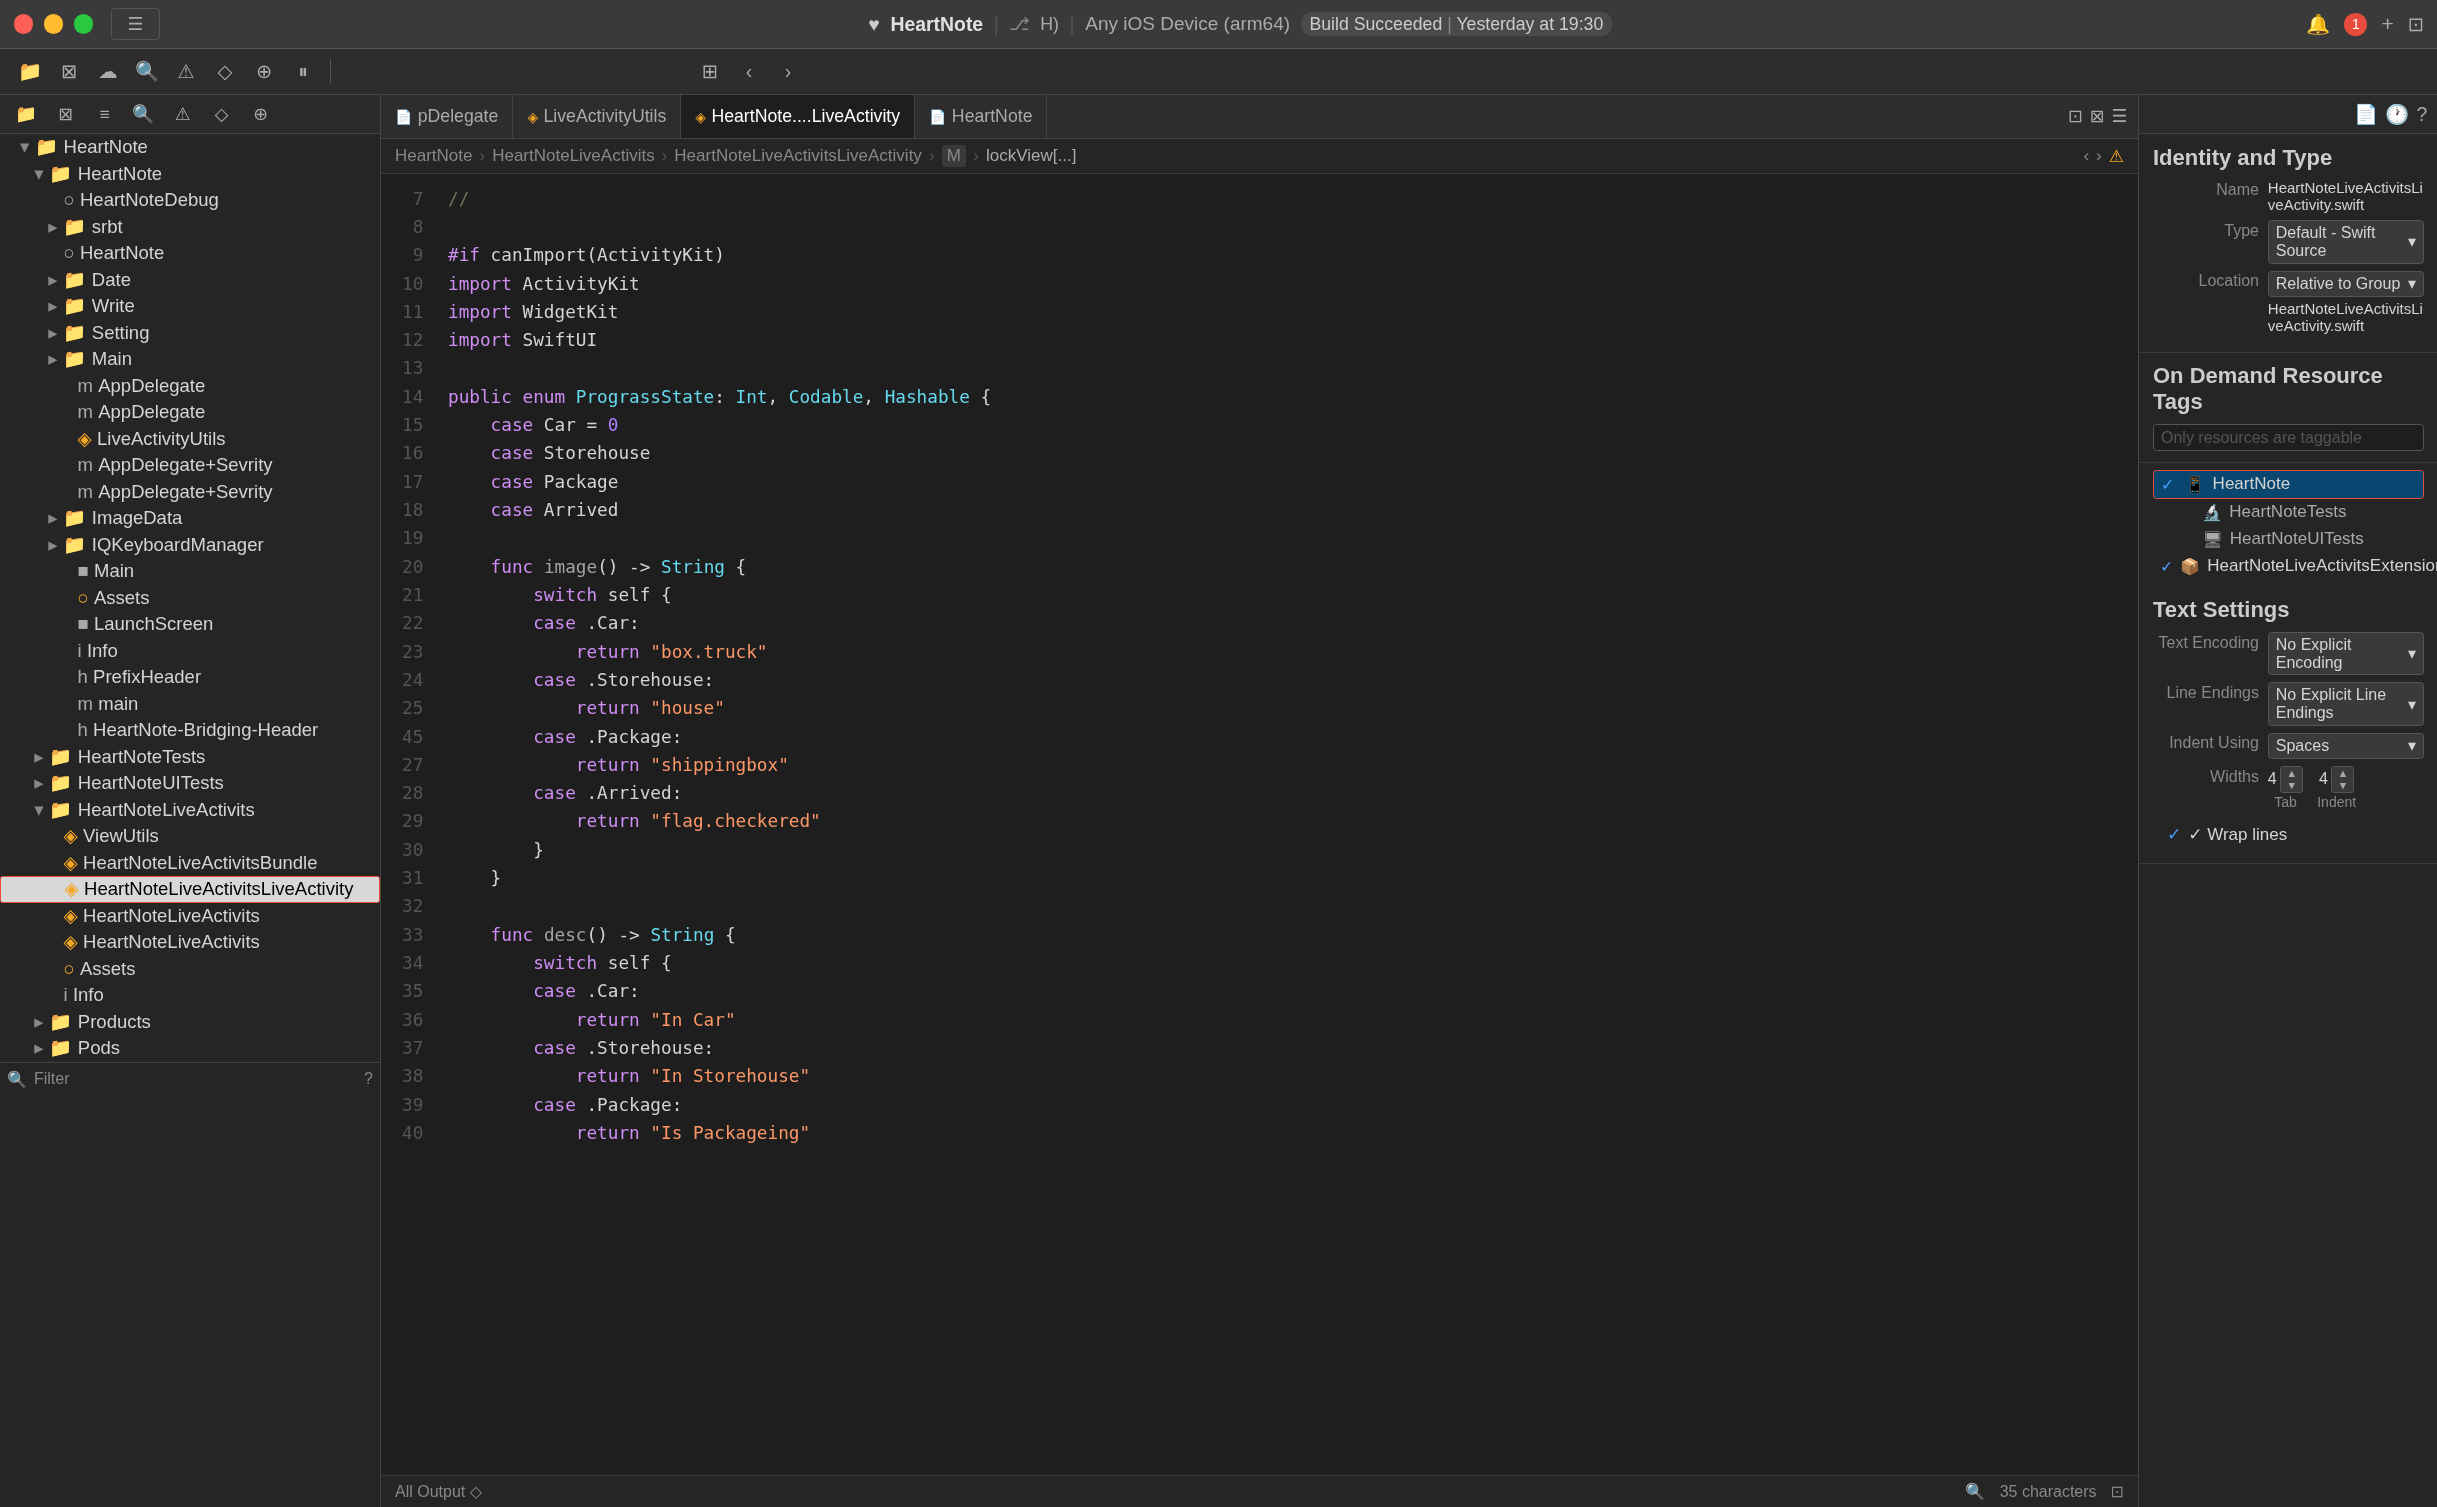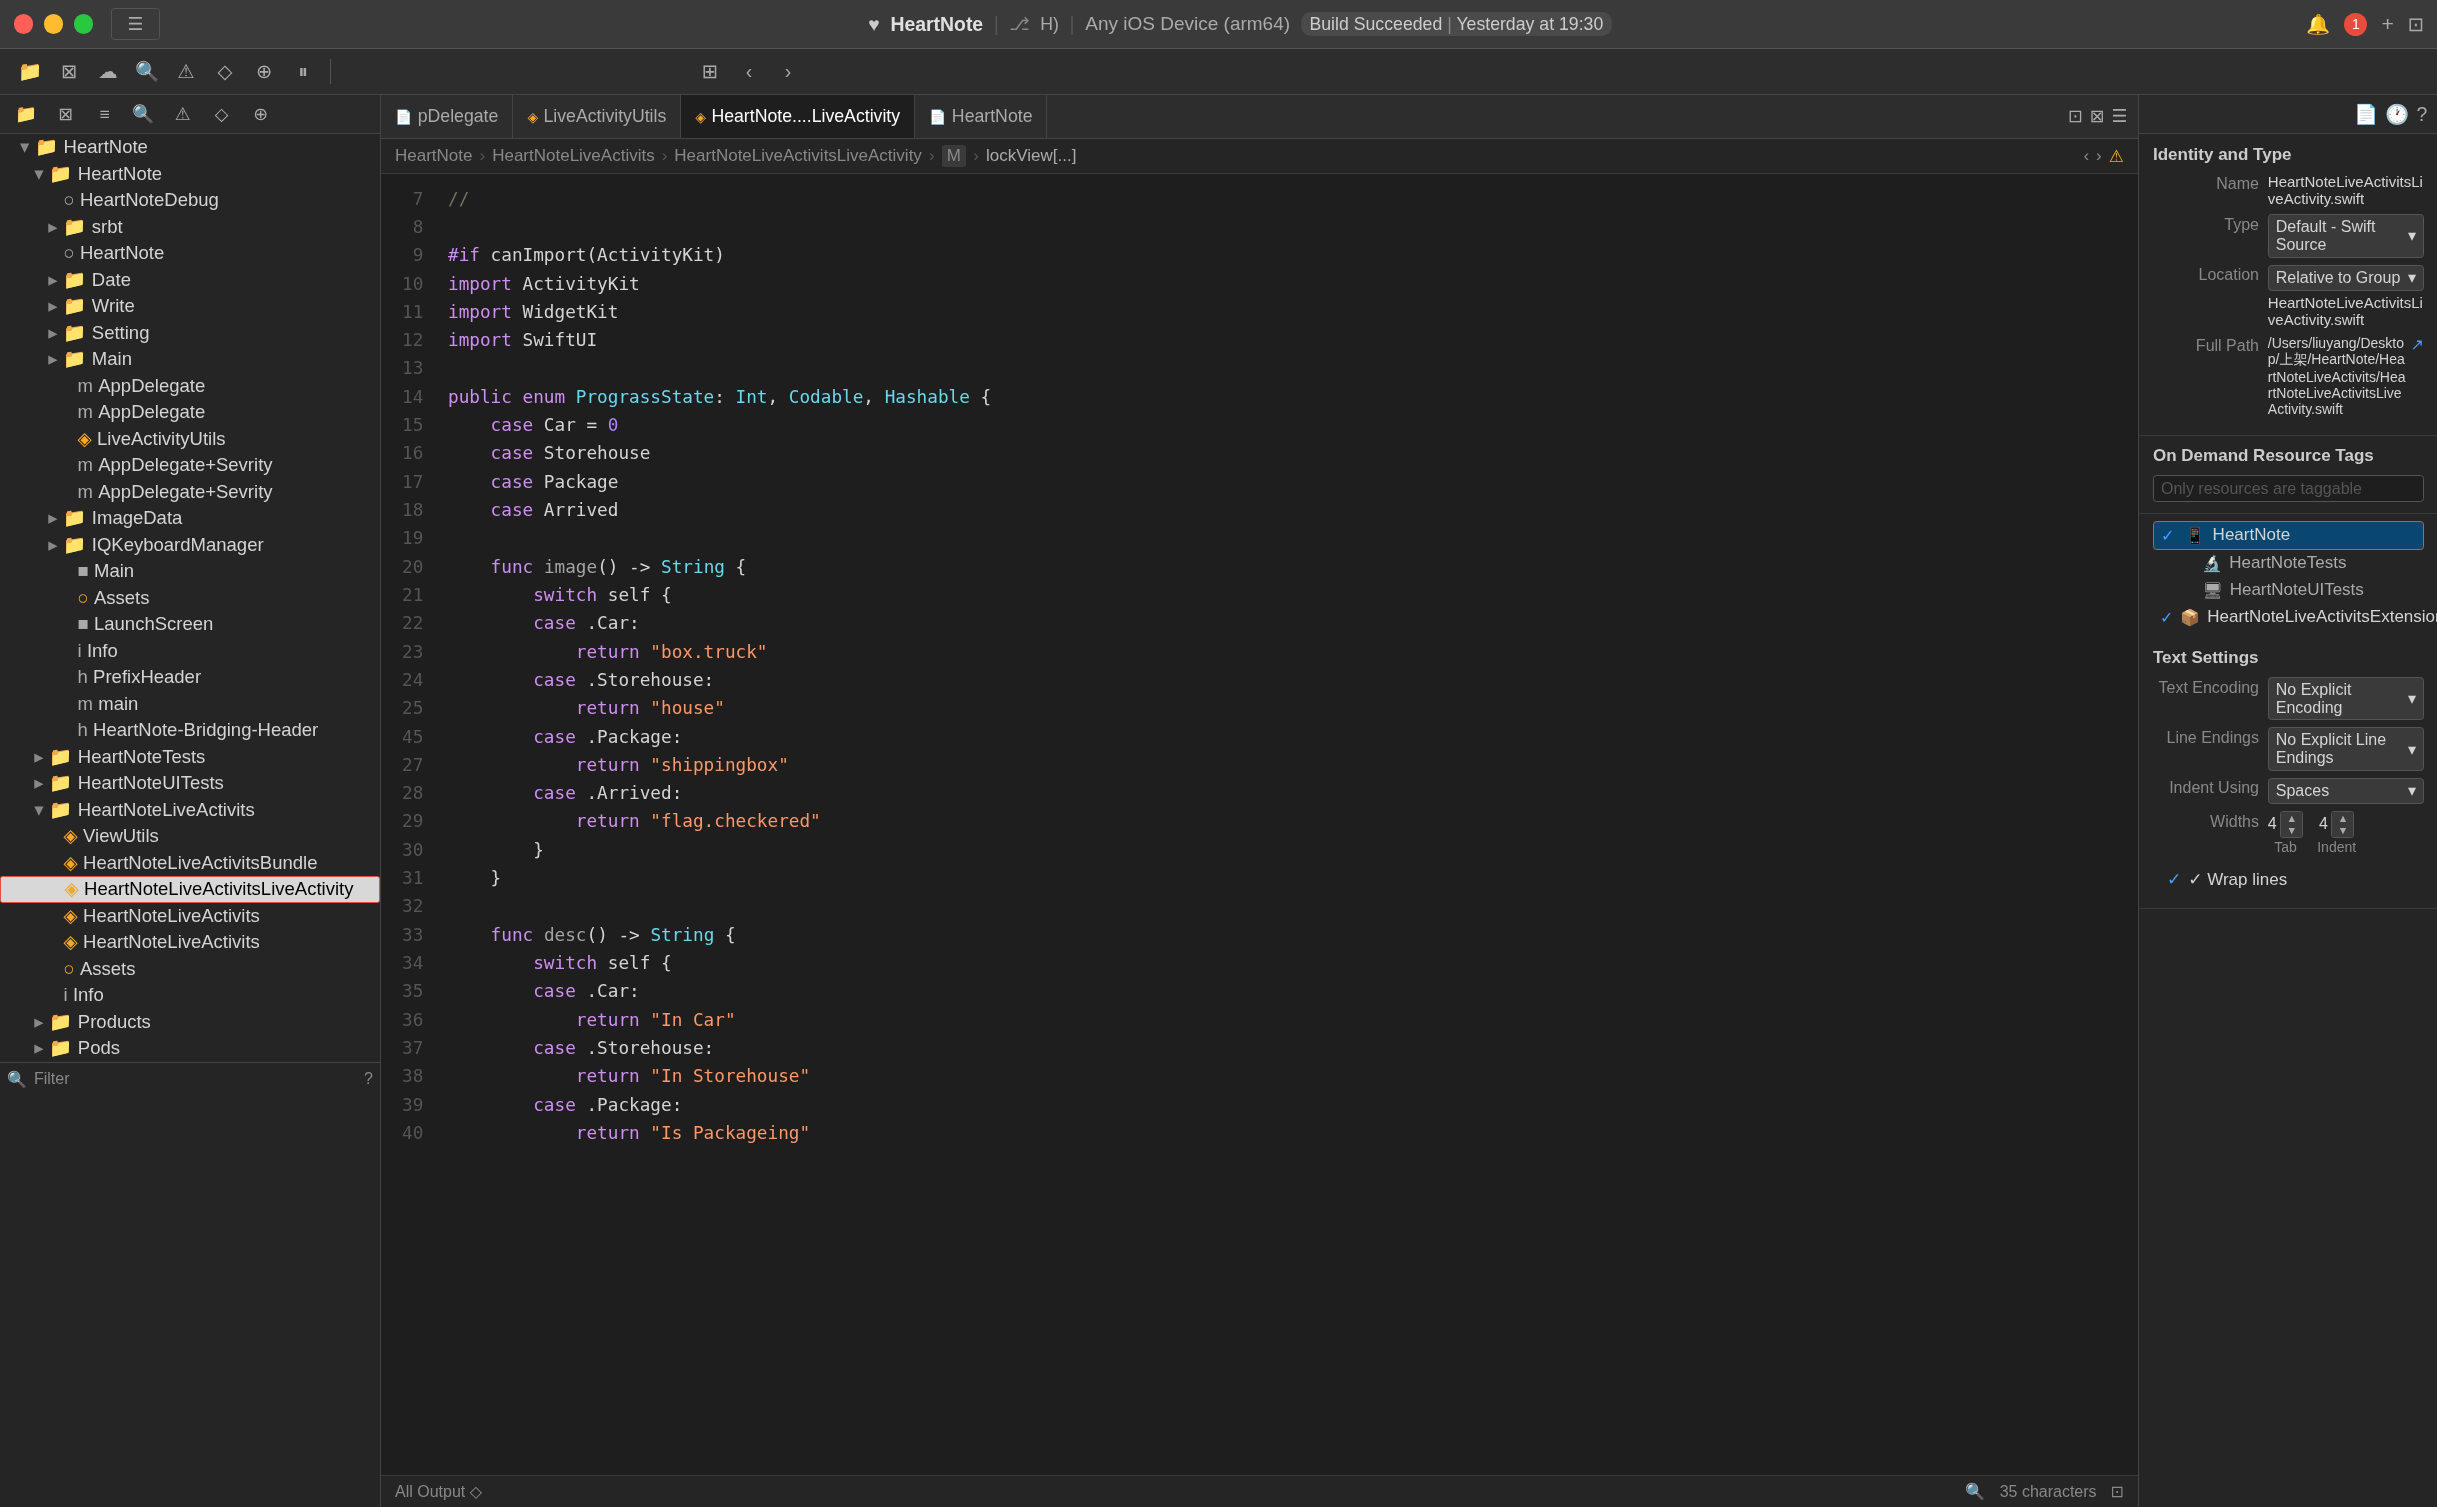--- a/index.html
+++ b/index.html
@@ -243,21 +243,21 @@
       border-bottom: 0.9px solid #444;
       background: #2a2a2a;
       gap: 7px;
       justify-content: flex-end;
     }
     .inspector-section {
       padding: 10.6px 14px;
       border-bottom: 0.9px solid #3a3a3a;
     }
     .inspector-section-title {
-      font-size: 17px;
+      font-size: 22px;
       font-weight: 600;
       color: #ccc;
       margin-bottom: 8.8px;
     }
     .inspector-row {
       display: flex;
       align-items: flex-start;
       margin-bottom: 7px;
       font-size: 17px;
     }
@@ -739,27 +739,20 @@
       <div class="inspector-row">
         <div class="inspector-label">Location</div>
         <div style="flex:1;">
           <div class="inspector-dropdown">
             <span>Relative to Group</span>
             <span>▾</span>
           </div>
           <div style="font-size:15px;color:#d4d4d4;margin-top:3.5px;word-break:break-all;">HeartNoteLiveActivitsLiveActivity.swift</div>
         </div>
       </div>
-      <div class="inspector-row">
-        <div class="inspector-label">Full Path</div>
-        <div style="flex:1;display:flex;align-items:flex-start;gap:3.5px;">
-          <div style="font-size:14px;color:#d4d4d4;word-break:break-all;flex:1;">/Users/liuyang/Desktop/上架/HeartNote/HeartNoteLiveActivits/HeartNoteLiveActivitsLiveActivity.swift</div>
-          <div style="color:#4a9eff;font-size:16px;cursor:pointer;flex-shrink:0;">↗</div>
-        </div>
-      </div>
     </div>
 
     <div class="inspector-section">
       <div class="inspector-section-title">On Demand Resource Tags</div>
       <div class="inspector-input">
         <span style="color:#555;">Only resources are taggable</span>
       </div>
     </div>
 
     <div class="membership-list">

